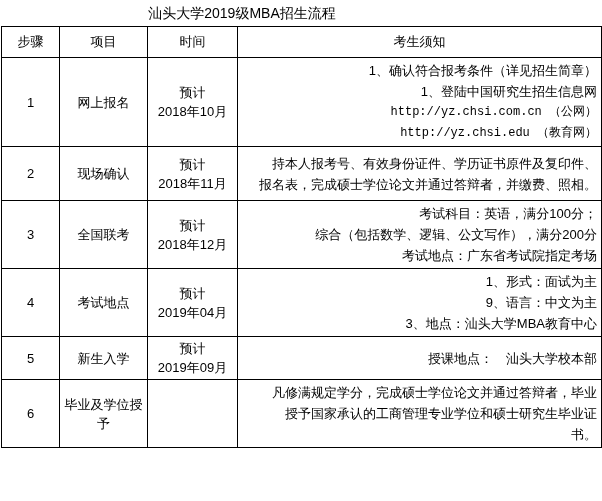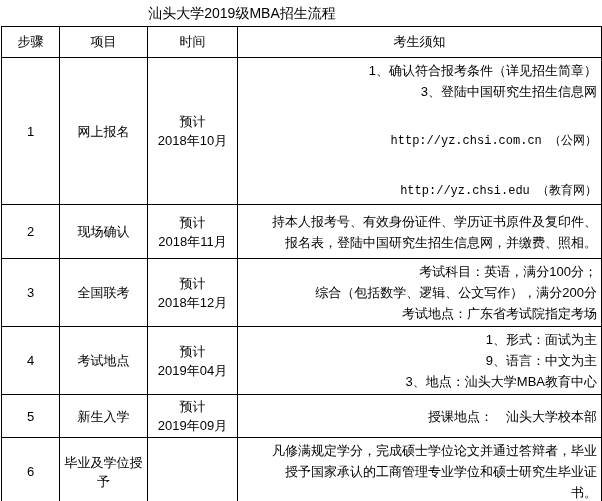--- a/index.html
+++ b/index.html
@@ -74,21 +74,20 @@
     line-height: 21px;
     padding-left: 5px;
     padding-right: 4px;
   }
   .time-line { display: block; }
   .note-line { display: block; white-space: nowrap; }
   .mono {
     font-family: "Liberation Mono", "DejaVu Sans Mono", monospace;
     font-size: 12px;
     letter-spacing: 0px;
-    margin-top: 29px;
   }
   .indent { padding-left: 22px; display: block; }
 </style>
 </head>
 <body>
 
 <div class="doc">
 
   <div class="title">汕头大学2019级MBA招生流程</div>
 
@@ -110,35 +109,35 @@
     <tbody>
         <tr style="height: 86px;">
           <td class="step">1</td>
           <td class="item">网上报名</td>
           <td class="time">
             <span class="time-line">预计</span>
             <span class="time-line">2018年10月</span>
           </td>
           <td class="note">
             <span class="note-line">1、确认符合报考条件（详见招生简章）</span>
-            <span class="note-line">3、登陆中国研究生招生信息网</span>
+            <span class="note-line">1、登陆中国研究生招生信息网</span>
             <span class="note-line mono indent">http://yz.chsi.com.cn （公网）</span>
             <span class="note-line mono indent">http://yz.chsi.edu （教育网）</span>
           </td>
         </tr>
         <tr style="height: 54px;">
           <td class="step">2</td>
           <td class="item">现场确认</td>
           <td class="time">
             <span class="time-line">预计</span>
             <span class="time-line">2018年11月</span>
           </td>
           <td class="note">
             <span class="note-line">持本人报考号、有效身份证件、学历证书原件及复印件、</span>
-            <span class="note-line">报名表，登陆中国研究生招生信息网，并缴费、照相。</span>
+            <span class="note-line">报名表，完成硕士学位论文并通过答辩者，并缴费、照相。</span>
           </td>
         </tr>
         <tr style="height: 60px;">
           <td class="step">3</td>
           <td class="item">全国联考</td>
           <td class="time">
             <span class="time-line">预计</span>
             <span class="time-line">2018年12月</span>
           </td>
           <td class="note">

